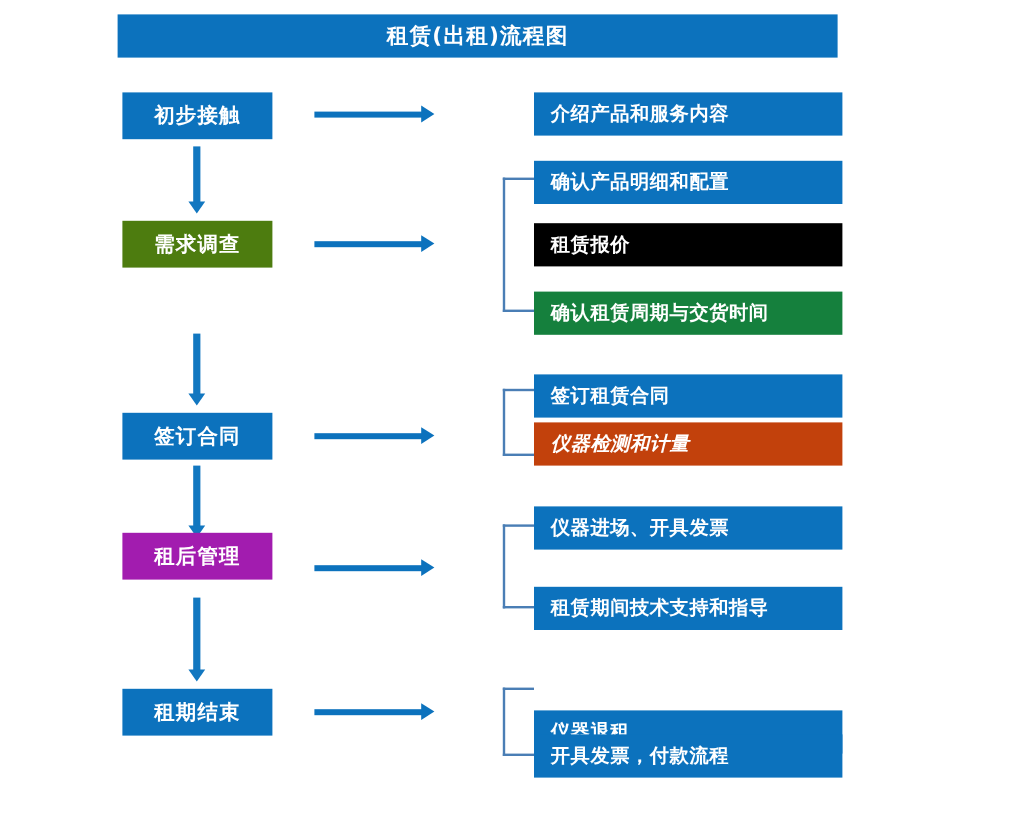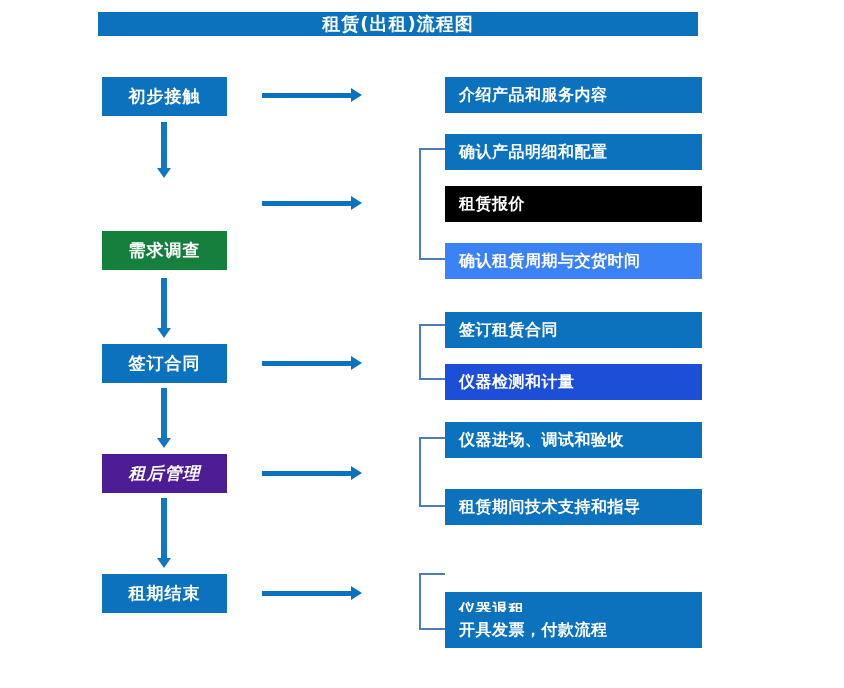--- a/index.html
+++ b/index.html
@@ -9,21 +9,21 @@
     background:#ffffff;
     font-family:"DejaVu Sans","Liberation Sans",sans-serif;
     overflow:hidden;
   }
   #canvas{position:relative;width:844px;height:688px;}
 
   
   .title-bar{
     position:absolute;
     left:98px;top:12px;
-    width:600px;height:24px;
+    width:600px;height:36px;
     background:var(--brand,#0c72bd);
     color:#ffffff;
     display:flex;align-items:center;justify-content:center;
     font-size:18px;font-weight:bold;
     letter-spacing:1px;
     box-sizing:border-box;
   }
 
   
   .stage-box{
@@ -151,31 +151,31 @@
         <div class="shaft" style="height: 51px; background: rgb(18, 119, 192);"></div>
         <div class="head" style="top: 50px; border-top-color: rgb(18, 119, 192);"></div>
       </div>
       <div class="v-arrow" style="left: 157px; top: 498px; height: 70px;">
         <div class="shaft" style="height: 61px; background: rgb(18, 119, 192);"></div>
         <div class="head" style="top: 60px; border-top-color: rgb(18, 119, 192);"></div>
       </div>
     </div>
   <div id="layer-stages">
       <div class="stage-box" style="top: 77px; background: rgb(12, 114, 189);">初步接触</div>
-      <div class="stage-box" style="top: 184px; background: #15803d; margin-top: 47px;">需求调查</div>
+      <div class="stage-box" style="top: 184px; background: #4d7c0f;">需求调查</div>
       <div class="stage-box" style="top: 344px; background: rgb(12, 114, 189);">签订合同</div>
-      <div class="stage-box" style="top: 454px; background: #4c1d95; font-style: italic;">租后管理</div>
+      <div class="stage-box" style="top: 444px; background: #a21caf;">租后管理</div>
       <div class="stage-box" style="top: 574px; background: rgb(12, 114, 189);">租期结束</div>
     </div>
   <div id="layer-details">
       <div class="detail-box" style="top: 77px; background: rgb(12, 114, 189);">介绍产品和服务内容</div>
       <div class="detail-box" style="top: 134px; background: rgb(12, 114, 189);">确认产品明细和配置</div>
       <div class="detail-box" style="top: 186px; background: #000000;">租赁报价</div>
-      <div class="detail-box" style="top: 243px; background: #3b82f6;">确认租赁周期与交货时间</div>
+      <div class="detail-box" style="top: 243px; background: #15803d;">确认租赁周期与交货时间</div>
       <div class="detail-box" style="top: 312px; background: rgb(12, 114, 189);">签订租赁合同</div>
-      <div class="detail-box" style="top: 364px; background: #1d4ed8;">仪器检测和计量</div>
-      <div class="detail-box" style="top: 422px; background: rgb(12, 114, 189);">仪器进场、调试和验收</div>
+      <div class="detail-box" style="top: 352px; background: #c2410c; font-style: italic;">仪器检测和计量</div>
+      <div class="detail-box" style="top: 422px; background: rgb(12, 114, 189);">仪器进场、开具发票</div>
       <div class="detail-box" style="top: 489px; background: rgb(12, 114, 189);">租赁期间技术支持和指导</div>
       <div class="detail-box" style="top: 560px; background: rgb(12, 114, 189); margin-top: 32px;">仪器退租</div>
       <div class="detail-box" style="top: 612px; background: rgb(12, 114, 189);">开具发票，付款流程</div>
     </div>
 
 </div>
 
 </body></html>

